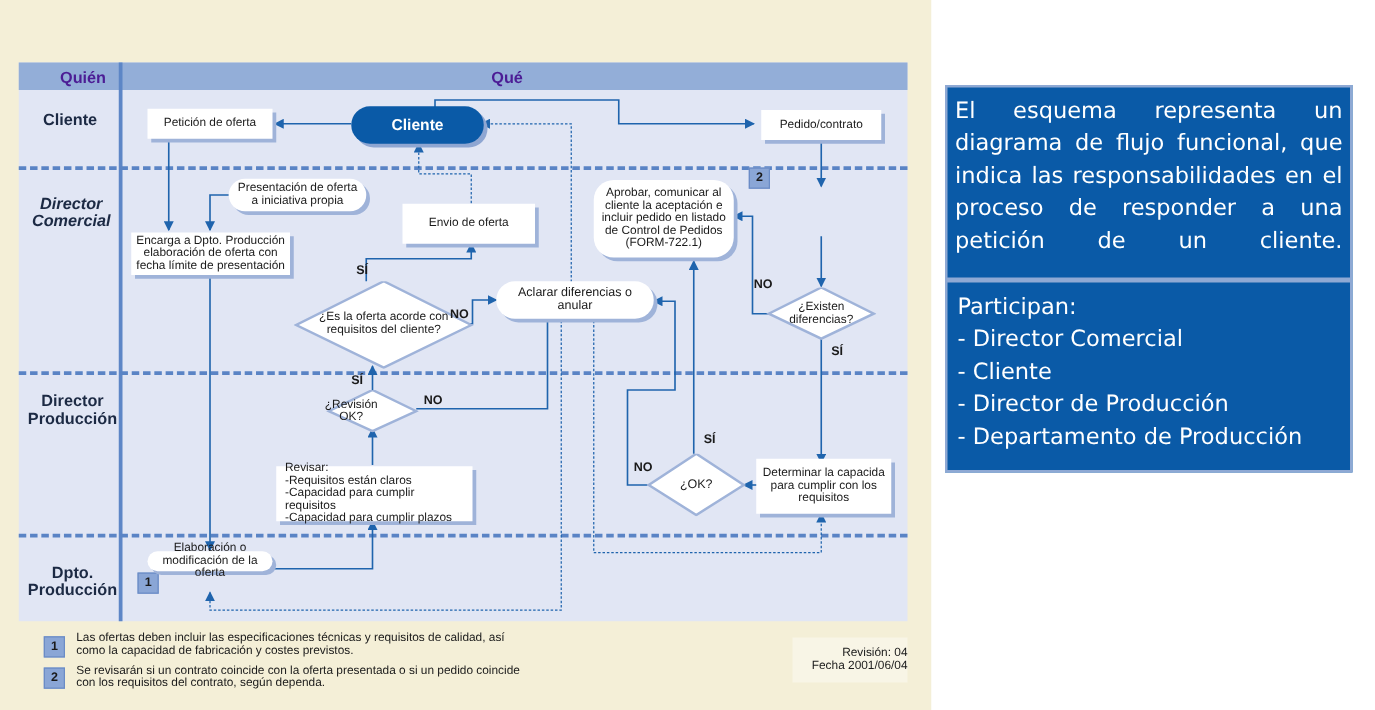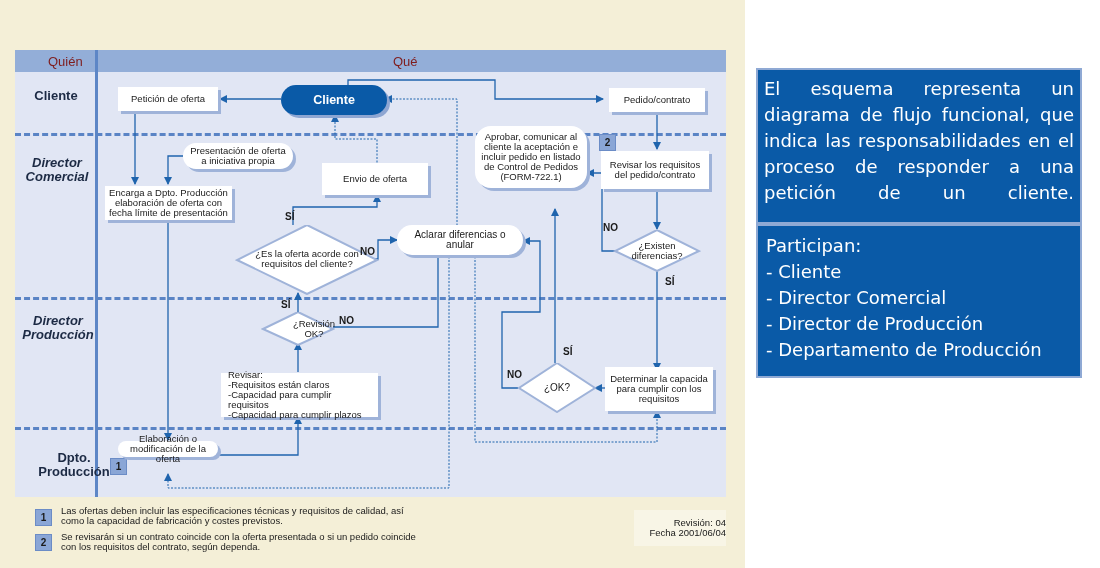--- a/index.html
+++ b/index.html
@@ -19,21 +19,21 @@
   }
   #header .cell { position: absolute; top: 0; height: 27px; line-height: 28px; font-size: 18px; }
   #header .sep { position: absolute; top: 0; width: 1px; height: 27px; background: #bcd0ea; }
   #diagram {
     position: absolute; left: 15px; top: 50px; width: 711px; height: 447px;
     background: #e1e6f4;
   }
   #colhead {
     position: absolute; left: 0; top: 0; width: 711px; height: 22px; background: #93aed8;
   }
-  .colhead-label { position: absolute; top: 0; line-height: 23px; font-size: 13px; font-weight: normal; color: #7f1d1d; }
+  .colhead-label { position: absolute; top: 0; line-height: 23px; font-size: 13px; font-weight: bold; color: #4c1d95; }
   .lane-label {
     position: absolute; font-size: 13px; font-weight: bold; color: #1c2a44;
     text-align: center; line-height: 14px; width: 82px;
   }
   #vsep { position: absolute; left: 80px; top: 0; width: 3px; height: 447px; background: #5d86c6; }
   .hsep {
     position: absolute; left: 0; width: 711px; height: 0;
     border-top: 3px dashed #5a84c5;
   }
   svg#flow { position: absolute; left: 0; top: 0; }
@@ -84,22 +84,22 @@
       <span class="colhead-label" style="left:378px;">Qué</span>
     </div>
     <div id="vsep"></div>
 
     <div class="hsep" style="top:83px;"></div>
     <div class="hsep" style="top:247px;"></div>
     <div class="hsep" style="top:377px;"></div>
 
     <div class="lane-label" style="left:0; top:39px;">Cliente</div>
     <div class="lane-label" style="left:0; top:106px; width:84px;font-style:italic;">Director Comercial</div>
-    <div class="lane-label" style="left:0; top:264px; width:86px;font-style:italic;">Director Producción</div>
-    <div class="lane-label" style="left:16px; top:401px; width:86px;">Dpto. Producción</div>
+    <div class="lane-label" style="left:0; top:264px; width:86px;">Director Producción</div>
+    <div class="lane-label" style="left:0; top:401px; width:86px;">Dpto. Producción</div>
 
     <svg id="flow" width="711" height="447">
       <defs>
         <marker id="ah" markerWidth="8" markerHeight="8" refX="7" refY="4" orient="auto" markerUnits="userSpaceOnUse">
           <path d="M0,0 L8,4 L0,8 z" fill="#1f64ad"></path>
         </marker>
       </defs>
       <g fill="none" stroke="#1f64ad" stroke-width="1.3">
 
         <path d="M266,49 L205,49" marker-end="url(#ah)"></path>
@@ -158,33 +158,32 @@
     <div class="box" style="left:307px; top:113px; width:106px; height:32px;">Envio de oferta</div>
     <div class="box" style="left:90px; top:136px; width:127px; height:34px;">Encarga a Dpto. Producción elaboración de oferta con fecha límite de presentación</div>
 
     <svg style="position:absolute; left:220px; top:175px;" width="144" height="70">
       <polygon points="72,0 142,35 72,69 2,35" fill="#fff" stroke="#9fb3d9" stroke-width="2"></polygon>
     </svg>
     <div class="dlabel" style="left:235px; top:188px; width:114px; height:42px;">¿Es la oferta acorde con requisitos del cliente?</div>
 
     <div class="box pill" style="left:382px; top:175px; width:126px; height:30px; font-size:10px;">Aclarar diferencias o anular</div>
 
-    <div class="box pill" style="left:460px; top:76px; width:112px; height:62px;">Aprobar, comunicar al cliente la aceptación e incluir pedido en listado de Control de Pedidos (FORM-722.1)</div>
+    <div class="box pill" style="left:460px; top:94px; width:112px; height:62px;">Aprobar, comunicar al cliente la aceptación e incluir pedido en listado de Control de Pedidos (FORM-722.1)</div>
     <div class="badge" style="left:584px; top:84px;">2</div>
-    <div class="box" style="left:586px; top:101px; width:108px; height:38px;">Revisar los requisitos del pedido/contrato</div>
 
     <svg style="position:absolute; left:598px; top:180px;" width="88" height="42">
       <polygon points="44,0 86,21 44,41 2,21" fill="#fff" stroke="#9fb3d9" stroke-width="2"></polygon>
     </svg>
     <div class="dlabel" style="left:608px; top:186px; width:68px; height:30px;">¿Existen diferencias?</div>
 
     <svg style="position:absolute; left:246px; top:262px;" width="74" height="34">
       <polygon points="37,0 72,17 37,33 2,17" fill="#fff" stroke="#9fb3d9" stroke-width="2"></polygon>
     </svg>
-    <div class="dlabel" style="left:272px; top:266px; width:54px; height:26px;">¿Revisión OK?</div>
+    <div class="dlabel" style="left:239px; top:266px; width:54px; height:26px;">¿Revisión OK?</div>
 
     <div class="box left" style="left:206px; top:323px; width:157px; height:44px; white-space:pre-line; padding-left:7px;">Revisar:
 -Requisitos están claros
 -Capacidad para cumplir requisitos
 -Capacidad para cumplir plazos</div>
 
     <svg style="position:absolute; left:502px; top:313px;" width="80" height="50">
       <polygon points="40,0 78,25 40,49 2,25" fill="#fff" stroke="#9fb3d9" stroke-width="2"></polygon>
     </svg>
     <div class="dlabel" style="left:517px; top:325px; width:50px; height:26px; font-size:10px;">¿OK?</div>
@@ -213,17 +212,17 @@
     <div>Revisión: 04</div>
     <div>Fecha 2001/06/04</div>
   </div>
 </div>
 
 <div id="info1" class="info">
   <div>El esquema representa un diagrama de flujo funcional, que indica las responsabilidades en el proceso de responder a una petición de un cliente.</div>
 </div>
 <div id="info2" class="info">
   <div>Participan:</div>
+  <div>- Director Comercial</div>
   <div>- Cliente</div>
-  <div>- Director Comercial</div>
   <div>- Director de Producción</div>
   <div>- Departamento de Producción</div>
 </div>
 
 </body></html>

